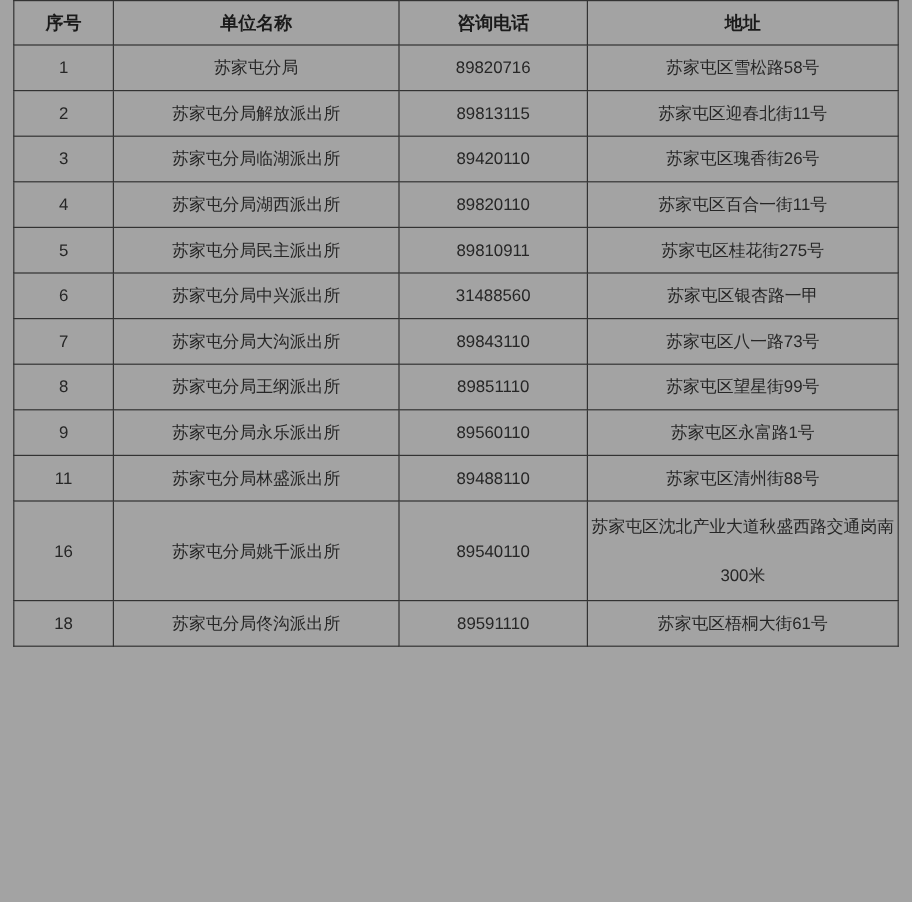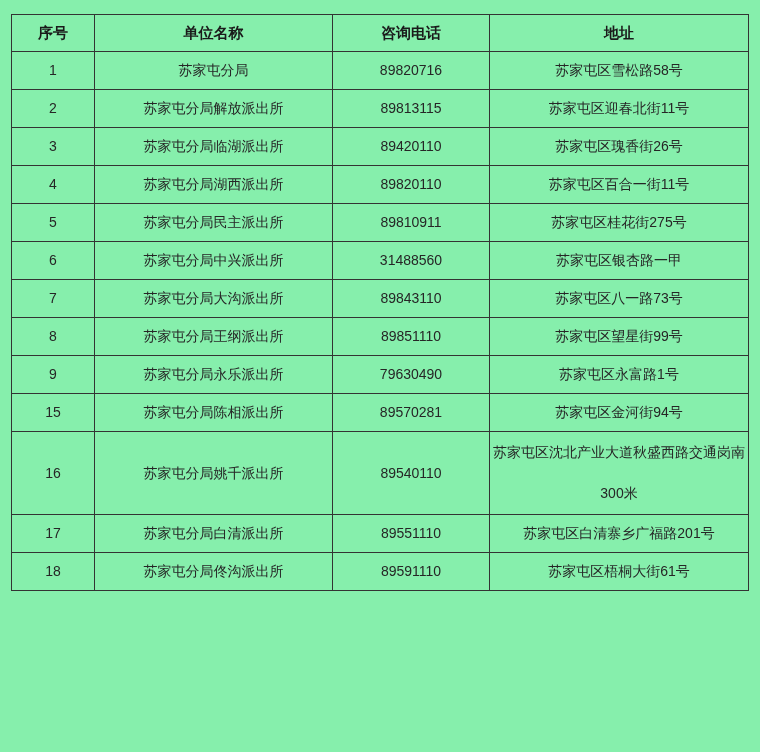--- a/index.html
+++ b/index.html
@@ -7,23 +7,23 @@
     padding: 0;
     background: #ffffff;
     width: 760px;
     height: 752px;
     font-family: "Liberation Sans", "DejaVu Sans", sans-serif;
     color: #1f1f1f;
   }
   .page {
     width: 760px;
     height: 752px;
-    background: #86efac;
+    background: #a3a3a3;
     box-sizing: border-box;
-    padding: 14px 11px;
+    padding: 0 11px;
   }
   table.contact-table {
     border-collapse: collapse;
     table-layout: fixed;
     width: 737px;
   }
   table.contact-table th,
   table.contact-table td {
     border: 1px solid #333333;
     text-align: center;
@@ -121,40 +121,34 @@
   </tr>
         <tr>
     <td class="serial-cell">8</td>
     <td class="name-cell">苏家屯分局王纲派出所</td>
     <td class="phone-cell">89851110</td>
     <td class="address-cell">苏家屯区望星街99号</td>
   </tr>
         <tr>
     <td class="serial-cell">9</td>
     <td class="name-cell">苏家屯分局永乐派出所</td>
-    <td class="phone-cell">79630490</td>
+    <td class="phone-cell">89560110</td>
     <td class="address-cell">苏家屯区永富路1号</td>
   </tr>
         <tr>
-    <td class="serial-cell">15</td>
-    <td class="name-cell">苏家屯分局陈相派出所</td>
-    <td class="phone-cell">89570281</td>
-    <td class="address-cell">苏家屯区金河街94号</td>
+    <td class="serial-cell">11</td>
+    <td class="name-cell">苏家屯分局林盛派出所</td>
+    <td class="phone-cell">89488110</td>
+    <td class="address-cell">苏家屯区清州街88号</td>
   </tr>
         <tr class="tall">
     <td class="serial-cell">16</td>
     <td class="name-cell">苏家屯分局姚千派出所</td>
     <td class="phone-cell">89540110</td>
     <td class="address-cell">苏家屯区沈北产业大道秋盛西路交通岗南300米</td>
-  </tr>
-        <tr>
-    <td class="serial-cell">17</td>
-    <td class="name-cell">苏家屯分局白清派出所</td>
-    <td class="phone-cell">89551110</td>
-    <td class="address-cell">苏家屯区白清寨乡广福路201号</td>
   </tr>
         <tr>
     <td class="serial-cell">18</td>
     <td class="name-cell">苏家屯分局佟沟派出所</td>
     <td class="phone-cell">89591110</td>
     <td class="address-cell">苏家屯区梧桐大街61号</td>
   </tr>
       </tbody>
   </table>
 </div>

